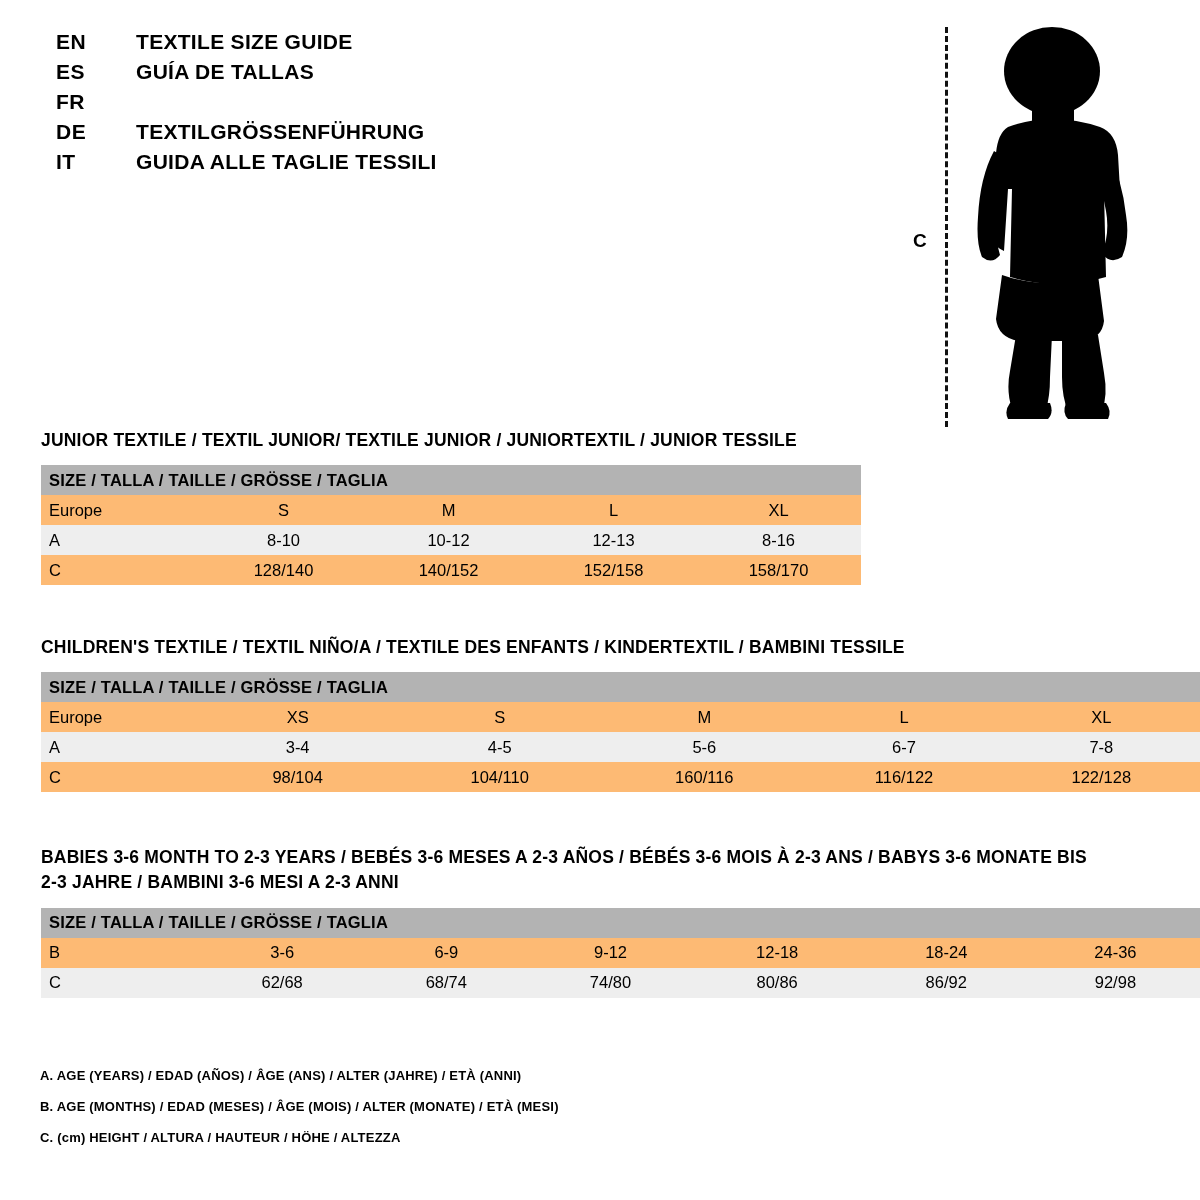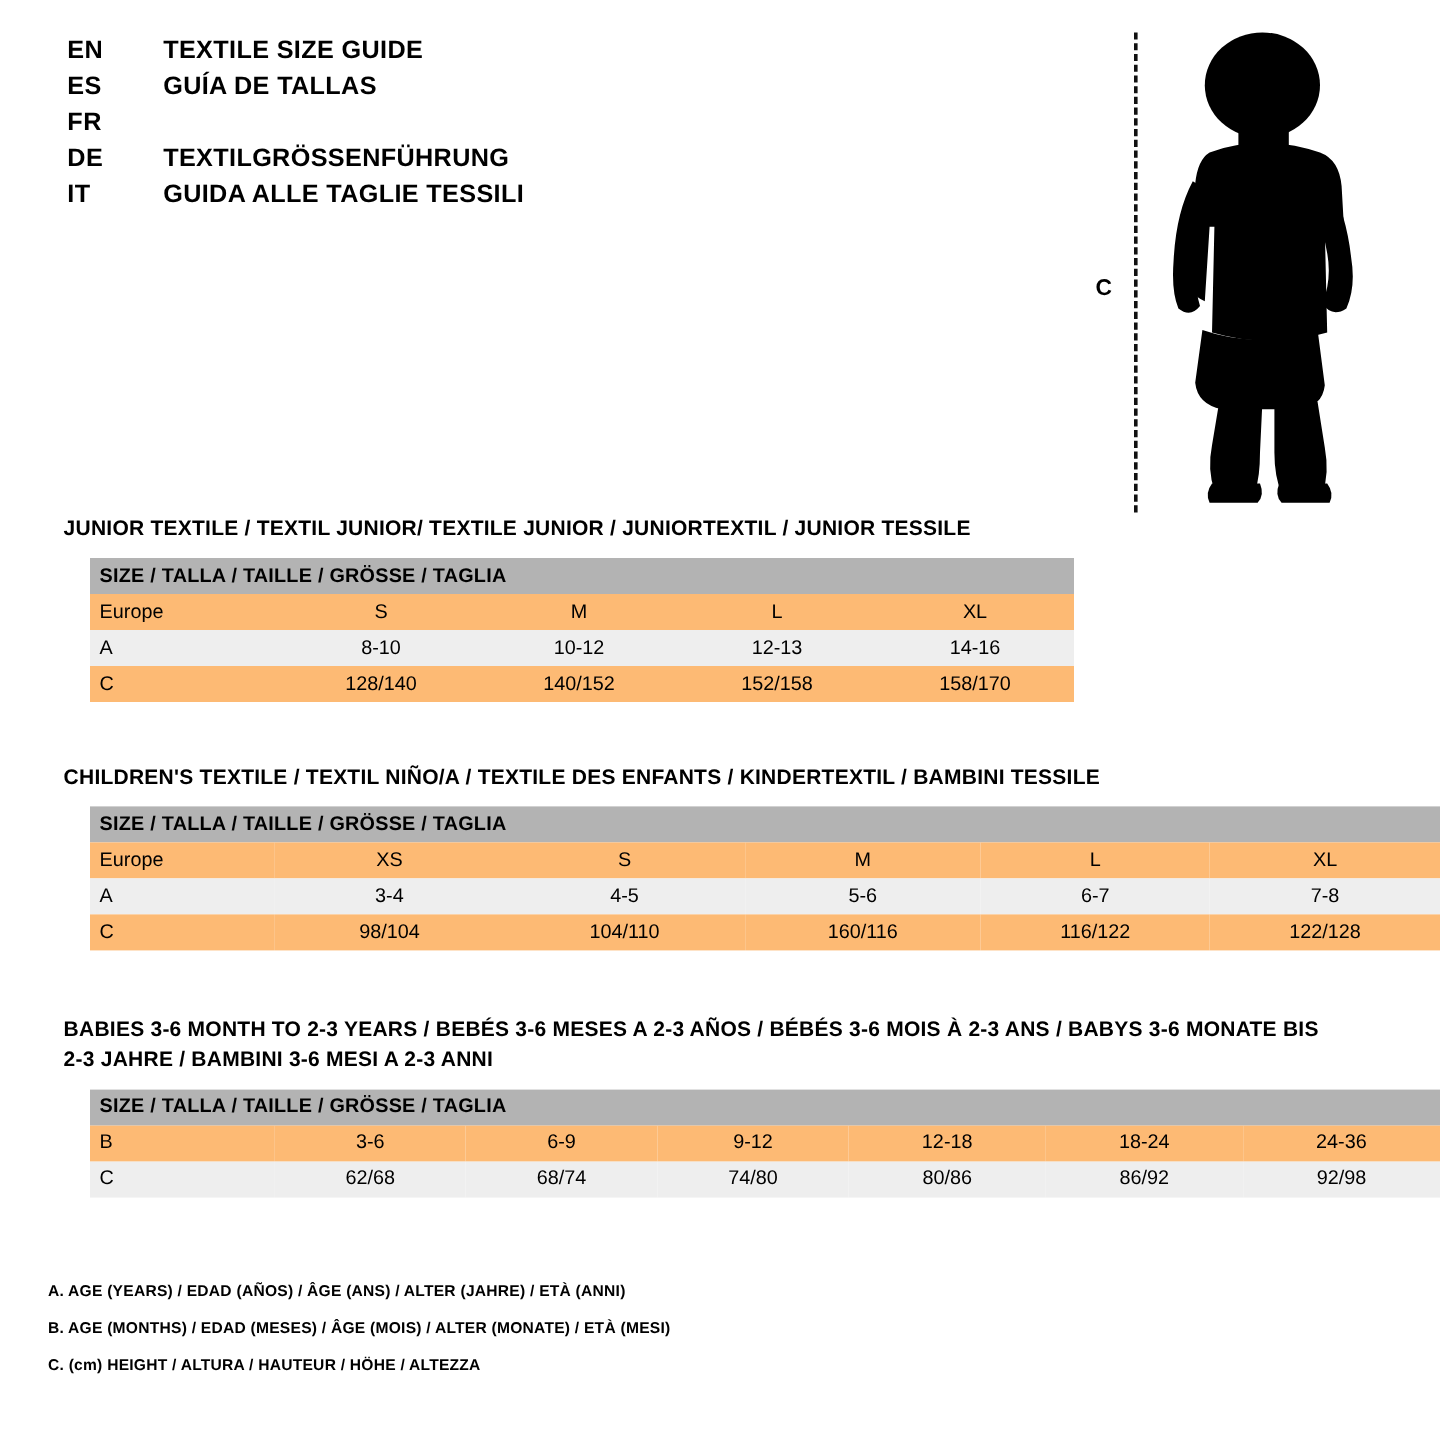--- a/index.html
+++ b/index.html
@@ -70,33 +70,32 @@
   }
   .silhouette {
     position: absolute;
     left: 55px;
     top: 8px;
   }
 
   
   .section {
     position: absolute;
-    left: 53px;
+    left: 41px;
   }
   .section-title {
     font-size: 17.5px;
     font-weight: bold;
     letter-spacing: 0.2px;
     margin-bottom: 12px;
     line-height: 1.45;
   }
   table.size-table {
     border-collapse: collapse;
     table-layout: fixed;
-    margin-left: 22px;
   }
   table.size-table td {
     font-size: 16.5px;
     height: 30px;
     padding: 0;
     vertical-align: middle;
   }
   .band {
     background: #b3b3b3;
     font-weight: bold;
@@ -205,21 +204,21 @@
           <td class="cell">S</td>
           <td class="cell">M</td>
           <td class="cell">L</td>
           <td class="cell">XL</td>
         </tr>
         <tr class="row-grey">
           <td class="rowlabel">A</td>
           <td class="cell">8-10</td>
           <td class="cell">10-12</td>
           <td class="cell">12-13</td>
-          <td class="cell">14-16</td>
+          <td class="cell">8-16</td>
         </tr>
         <tr class="row-white">
           <td class="rowlabel">C</td>
           <td class="cell">128/140</td>
           <td class="cell">140/152</td>
           <td class="cell">152/158</td>
           <td class="cell">158/170</td>
         </tr>
       </tbody>
     </table>

